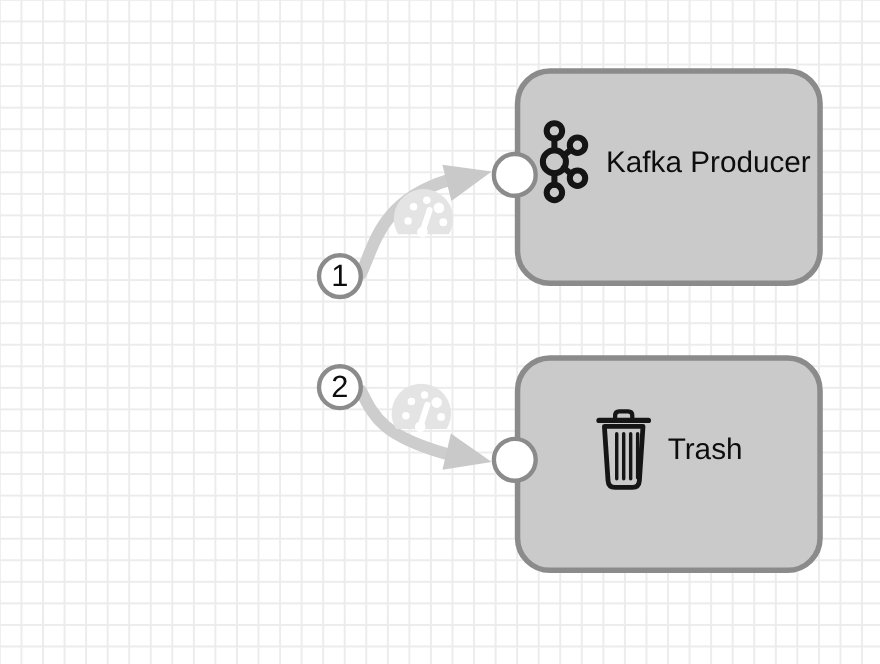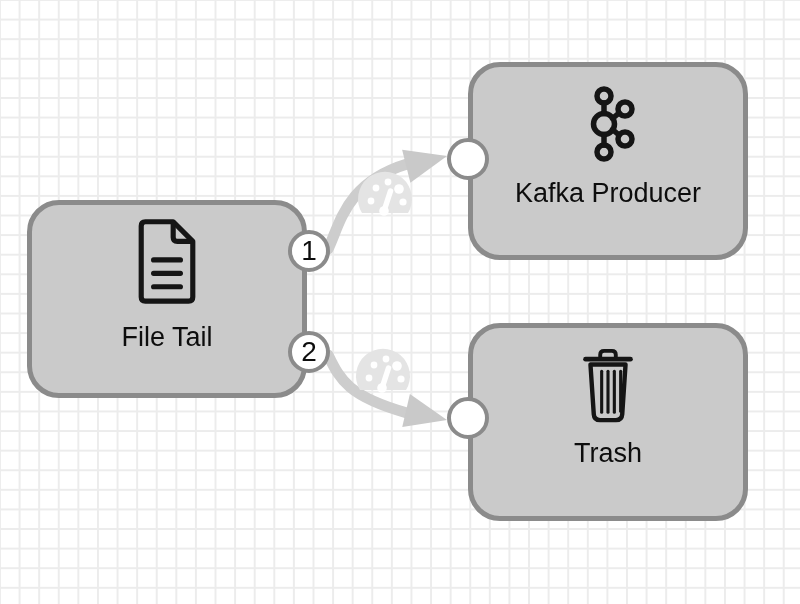--- a/index.html
+++ b/index.html
@@ -10,21 +10,21 @@
       linear-gradient(to right,#ececec 2px,transparent 2px),
       linear-gradient(to bottom,#ececec 2px,transparent 2px);
     background-size:19.6px 19.6px;
     background-position:-1px -1px;
     font-family:"Liberation Sans",sans-serif;
   }
   .edges-layer{position:absolute;left:0;top:0;z-index:1;}
   .node{
     position:absolute;width:280px;height:198px;box-sizing:border-box;
     background:#cacaca;border:5px solid #8b8b8b;border-radius:32px;
-    display:flex;flex-direction:column;align-items:center;justify-content:center;
+    display:flex;flex-direction:row;align-items:center;justify-content:center;
     gap:14px;padding-bottom:28px;z-index:2;
   }
   #node-file-tail{left:27px;top:200px;}
   #node-kafka{left:468px;top:62px;}
   #node-trash{left:468px;top:323px;justify-content:center;}
   .node-label{font-size:27px;color:#0d0d0d;line-height:32px;white-space:nowrap;}
   .port{
     position:absolute;width:42px;height:42px;box-sizing:border-box;border-radius:50%;
     background:#ffffff;border:4px solid #8b8b8b;z-index:3;
     display:flex;align-items:center;justify-content:center;
@@ -62,32 +62,20 @@
 
     <g>
       <path d="M328,355 C340,379 347,396 407,413" fill="none" stroke-width="11" stroke-linecap="round" stroke="#cdcdcd"></path>
       <polygon points="447,420 405,403 405,437" transform="rotate(13 447 420)" fill="#c9c9c9"></polygon>
     </g>
 
     <use href="#gauge-def" transform="translate(358,172)"></use>
     <use href="#gauge-def" transform="translate(356,349)"></use>
   </svg>
 
-  <div class="node" id="node-file-tail">
-    <svg class="node-icon" width="66" height="90" viewBox="0 0 64 86" xmlns="http://www.w3.org/2000/svg">
-      <g fill="none" stroke-width="5" stroke-linejoin="round" stroke-linecap="round" stroke="#151515">
-        <path d="M11,4 H38 L57,23 V77 Q57,81 53,81 H11 Q7,81 7,77 V8 Q7,4 11,4 Z"></path>
-        <path d="M38,5 V19 Q38,23 42,23 H56"></path>
-        <path d="M19,41 H45"></path>
-        <path d="M19,54 H45"></path>
-        <path d="M19,67 H45"></path>
-      </g>
-    </svg>
-    <div class="node-label">File Tail</div>
-  </div>
 
   <div class="node" id="node-kafka">
     <svg class="node-icon" width="58" height="78" viewBox="0 0 52 78" xmlns="http://www.w3.org/2000/svg">
       <g fill="none" stroke-width="5.5" stroke-linecap="round" stroke="#151515">
         <circle cx="22" cy="11" r="7"></circle>
         <circle cx="22" cy="39" r="10.5"></circle>
         <circle cx="22" cy="67" r="7"></circle>
         <circle cx="43" cy="24" r="7"></circle>
         <circle cx="43" cy="54" r="7"></circle>
         <path d="M22,18 V28.5"></path>

